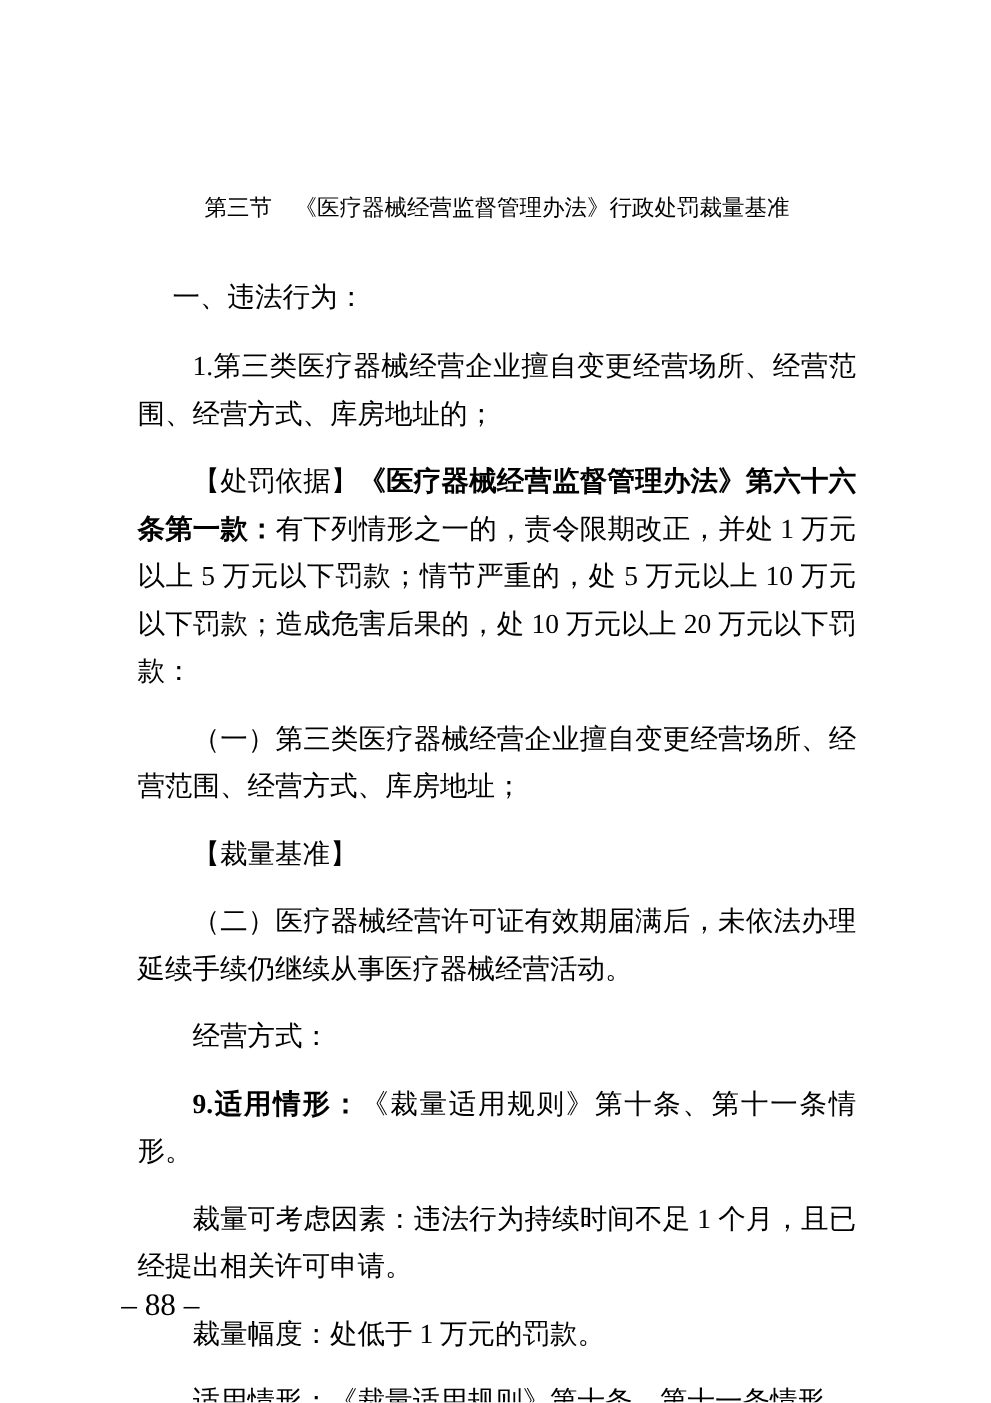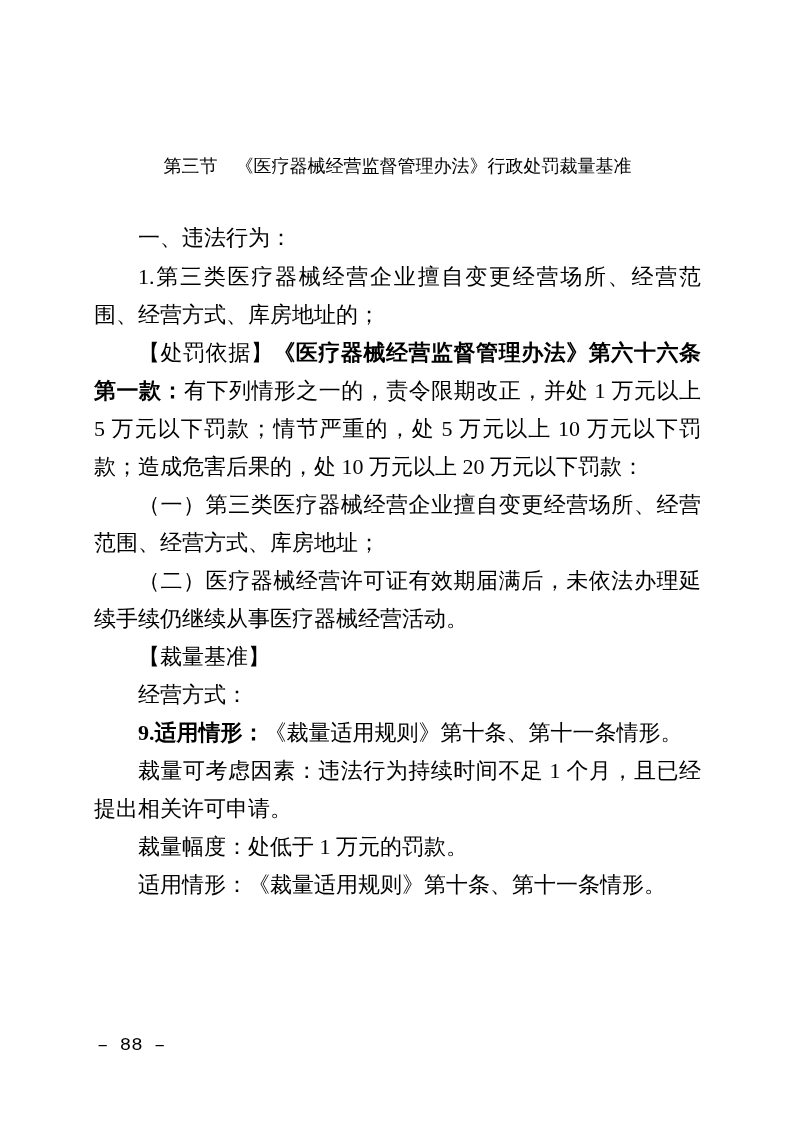--- a/index.html
+++ b/index.html
@@ -32,59 +32,58 @@
   }
   .heading {
     margin: 34px 0 0 0;
     font-size: 22px;
     line-height: 40px;
     font-weight: normal;
     font-family: "Liberation Sans", "DejaVu Sans", sans-serif;
     text-indent: 2em;
   }
   p.para {
-    margin: 0;
+    margin: 16px;
     font-size: 22px;
     line-height: 38px;
     text-indent: 2em;
     text-align: justify;
     word-break: break-all;
   }
   .bold {
     font-weight: bold;
   }
   .page-number {
     position: absolute;
     left: 97px;
     top: 1032px;
-    font-size: 19px;
+    font-size: 25px;
     line-height: 26px;
-    font-family: Liberation Mono, monospace;
   }
 </style>
 </head>
 <body>
 
 <div class="page">
   <div class="content">
 
     <div class="doc-title">第三节　《医疗器械经营监督管理办法》行政处罚裁量基准</div>
 
     <div class="heading">一、违法行为：</div>
 
     <p class="para"><span>1.第三类医疗器械经营企业擅自变更经营场所、经营范围、经营方式、库房地址的；</span></p>
 
 
     <p class="para"><span>【处罚依据】</span><span class="bold">《医疗器械经营监督管理办法》第六十六条第一款：</span><span>有下列情形之一的，责令限期改正，并处 1 万元以上 5 万元以下罚款；情节严重的，处 5 万元以上 10 万元以下罚款；造成危害后果的，处 10 万元以上 20 万元以下罚款：</span></p>
 
     <p class="para"><span>（一）第三类医疗器械经营企业擅自变更经营场所、经营范围、经营方式、库房地址；</span></p>
 
+    <p class="para"><span>【裁量基准】</span></p>
+
     <p class="para"><span>（二）医疗器械经营许可证有效期届满后，未依法办理延续手续仍继续从事医疗器械经营活动。</span></p>
-
-    <p class="para"><span>【裁量基准】</span></p>
 
     <p class="para"><span>经营方式：</span></p>
 
     <p class="para"><span class="bold">9.适用情形：</span><span>《裁量适用规则》第十条、第十一条情形。</span></p>
 
     <p class="para"><span>裁量可考虑因素：违法行为持续时间不足 1 个月，且已经提出相关许可申请。</span></p>
 
     <p class="para"><span>裁量幅度：处低于 1 万元的罚款。</span></p>
 
 

